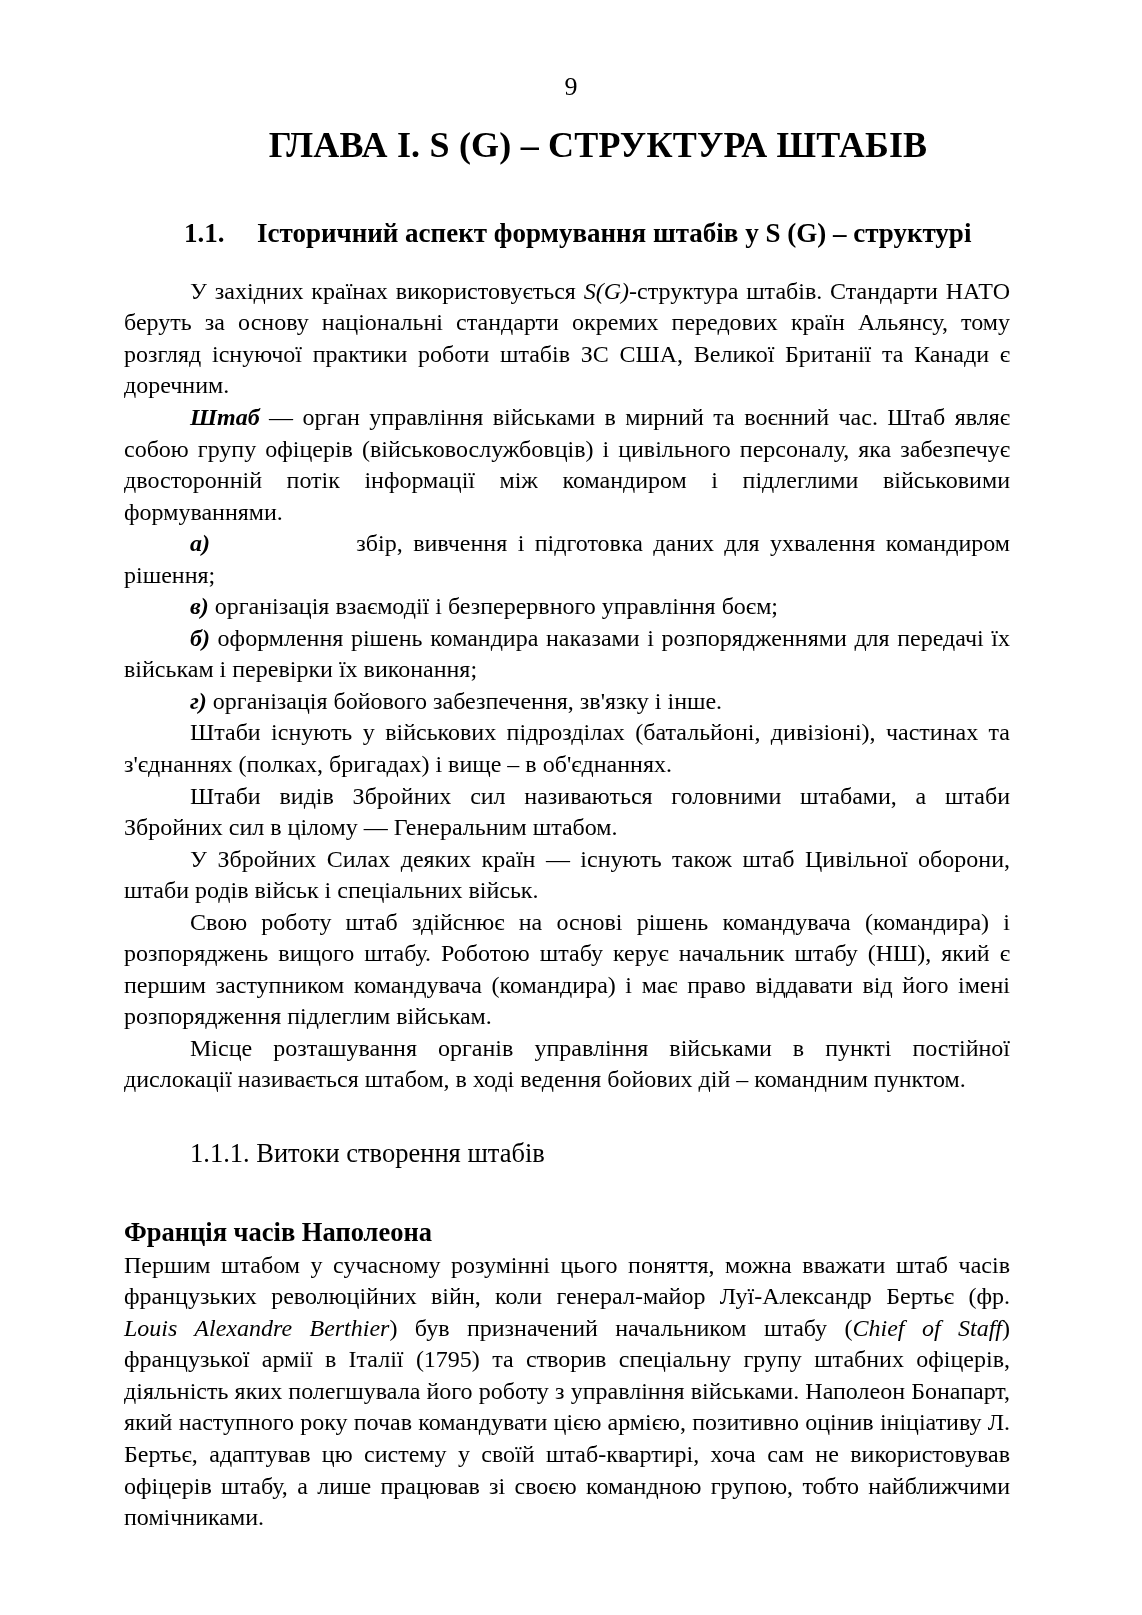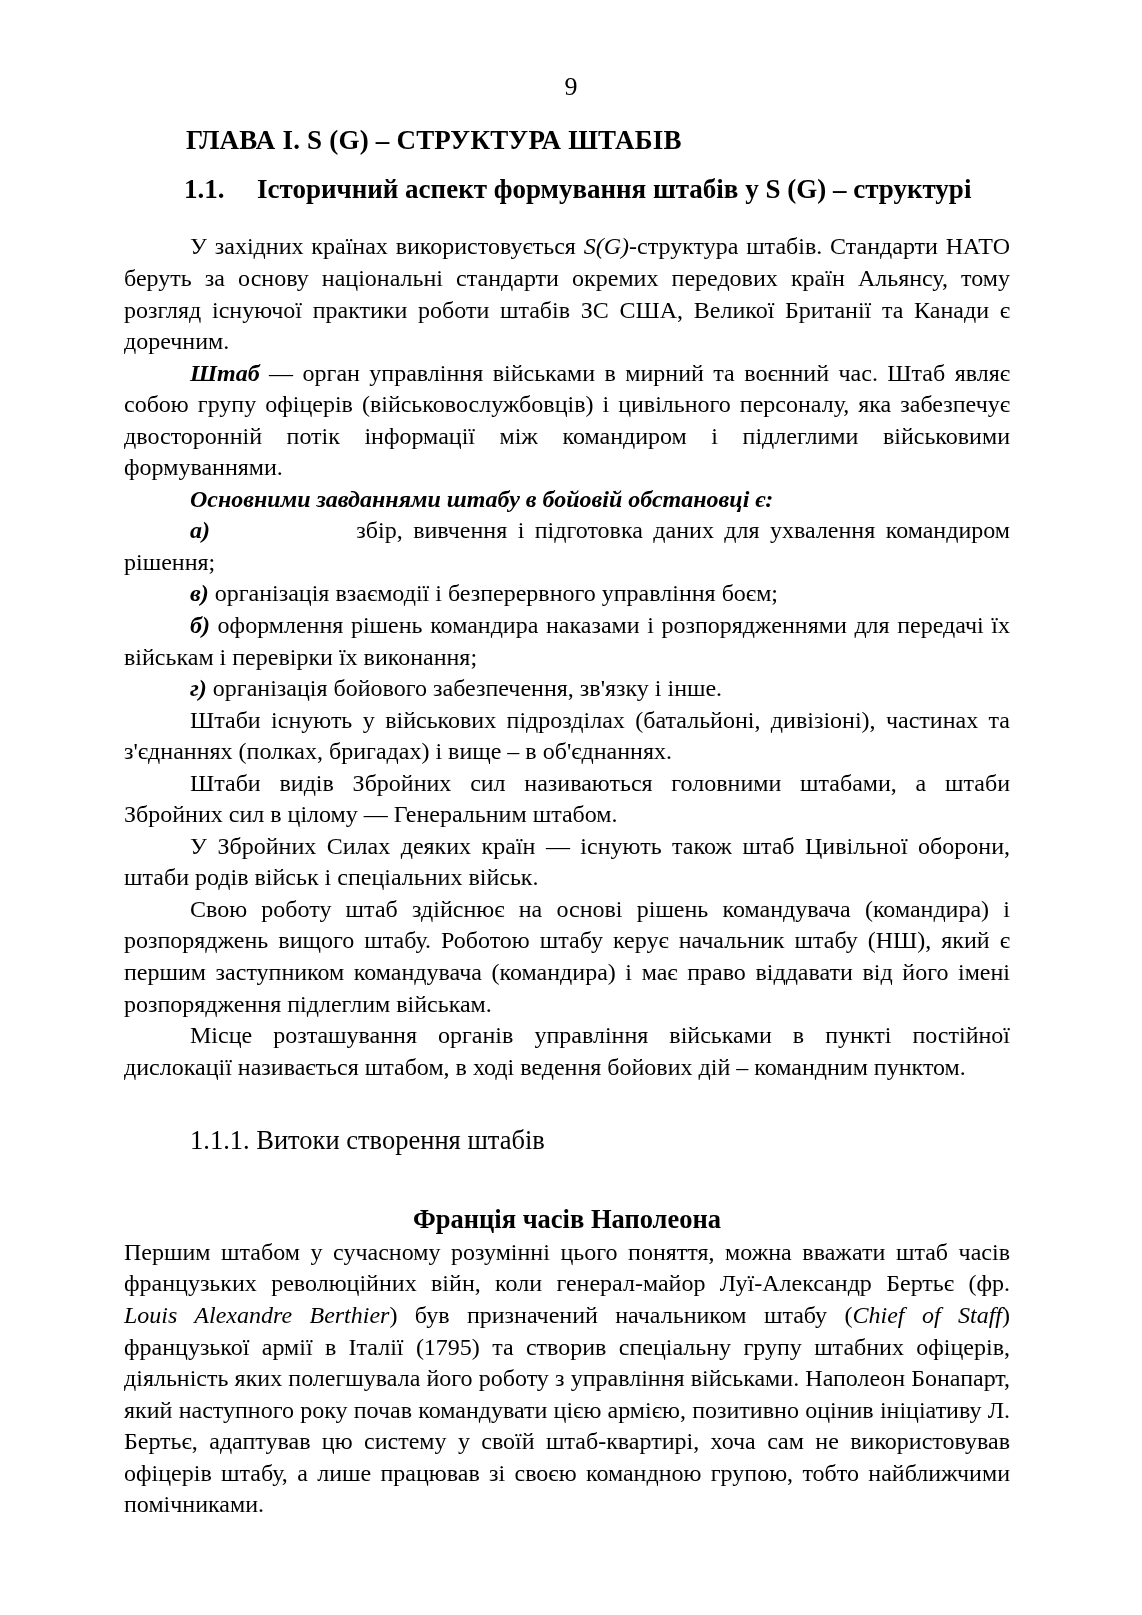--- a/index.html
+++ b/index.html
@@ -30,25 +30,25 @@
     font-size: 26px;
     line-height: 1;
   }
   .content {
     position: absolute;
     top: 125px;
     left: 124px;
     width: 886px;
   }
   .chapter-title {
-    font-size: 27px;
+    font-size: 36px;
     font-weight: bold;
-    text-align: left;
+    text-align: center;
     padding-left: 62px;
-    margin: 0 0 17px 0;
+    margin: 0 0 51px 0;
     line-height: 1.15;
     letter-spacing: 0.2px;
   }
   .section-title {
     font-size: 27px;
     font-weight: bold;
     margin: 16px 0 26px 0;
     line-height: 1.2;
     padding-left: 60px;
     text-indent: 0;
@@ -73,21 +73,20 @@
   .ital { font-style: italic; }
   .subsection {
     font-size: 26.5px;
     line-height: 1.315;
     margin: 40px 0 16px 0;
     text-indent: 66px;
   }
   .centered-heading {
     font-size: 26.5px;
     font-weight: bold;
-    text-align: center;
     margin: 44px 0 0 0;
     line-height: 1.315;
   }
 </style>
 </head>
 <body>
 
 <div class="page">
 
   <div class="page-number">9</div>
@@ -97,21 +96,20 @@
     <h1 class="chapter-title">ГЛАВА I. S (G) – СТРУКТУРА ШТАБІВ</h1>
 
     <h2 class="section-title">
       <span class="num">1.1.</span><span>Історичний аспект формування штабів у S (G) – структурі</span>
     </h2>
 
     <p class="body"><span>У західних країнах використовується </span><span class="ital">S(G)</span><span>-структура штабів. Стандарти НАТО беруть за основу національні стандарти окремих передових країн Альянсу, тому розгляд існуючої практики роботи штабів ЗС США, Великої Британії та Канади є доречним.</span></p>
 
     <p class="body"><span class="bold">Штаб</span><span> — орган управління військами в мирний та воєнний час. Штаб являє собою групу офіцерів (військовослужбовців) і цивільного персоналу, яка забезпечує двосторонній потік інформації між командиром і підлеглими військовими формуваннями.</span></p>
 
-    <p class="body"><span class="bold">Основними завданнями штабу в бойовій обстановці є:</span></p>
 
     <p class="body"><span class="bold">а)</span>&nbsp;&nbsp;&nbsp;&nbsp;&nbsp;&nbsp;&nbsp;&nbsp;&nbsp;&nbsp;&nbsp;&nbsp;&nbsp;&nbsp;<span>збір, вивчення і підготовка даних для ухвалення командиром рішення;</span></p>
 
     <p class="body"><span class="bold">в)</span><span> організація взаємодії і безперервного управління боєм;</span></p>
 
     <p class="body"><span class="bold">б)</span><span> оформлення рішень командира наказами і розпорядженнями для передачі їх військам і перевірки їх виконання;</span></p>
 
     <p class="body"><span class="bold">г)</span><span> організація бойового забезпечення, зв'язку і інше.</span></p>
 
     <p class="body">Штаби існують у військових підрозділах (батальйоні, дивізіоні), частинах та з'єднаннях (полках, бригадах) і вище – в об'єднаннях.</p>

